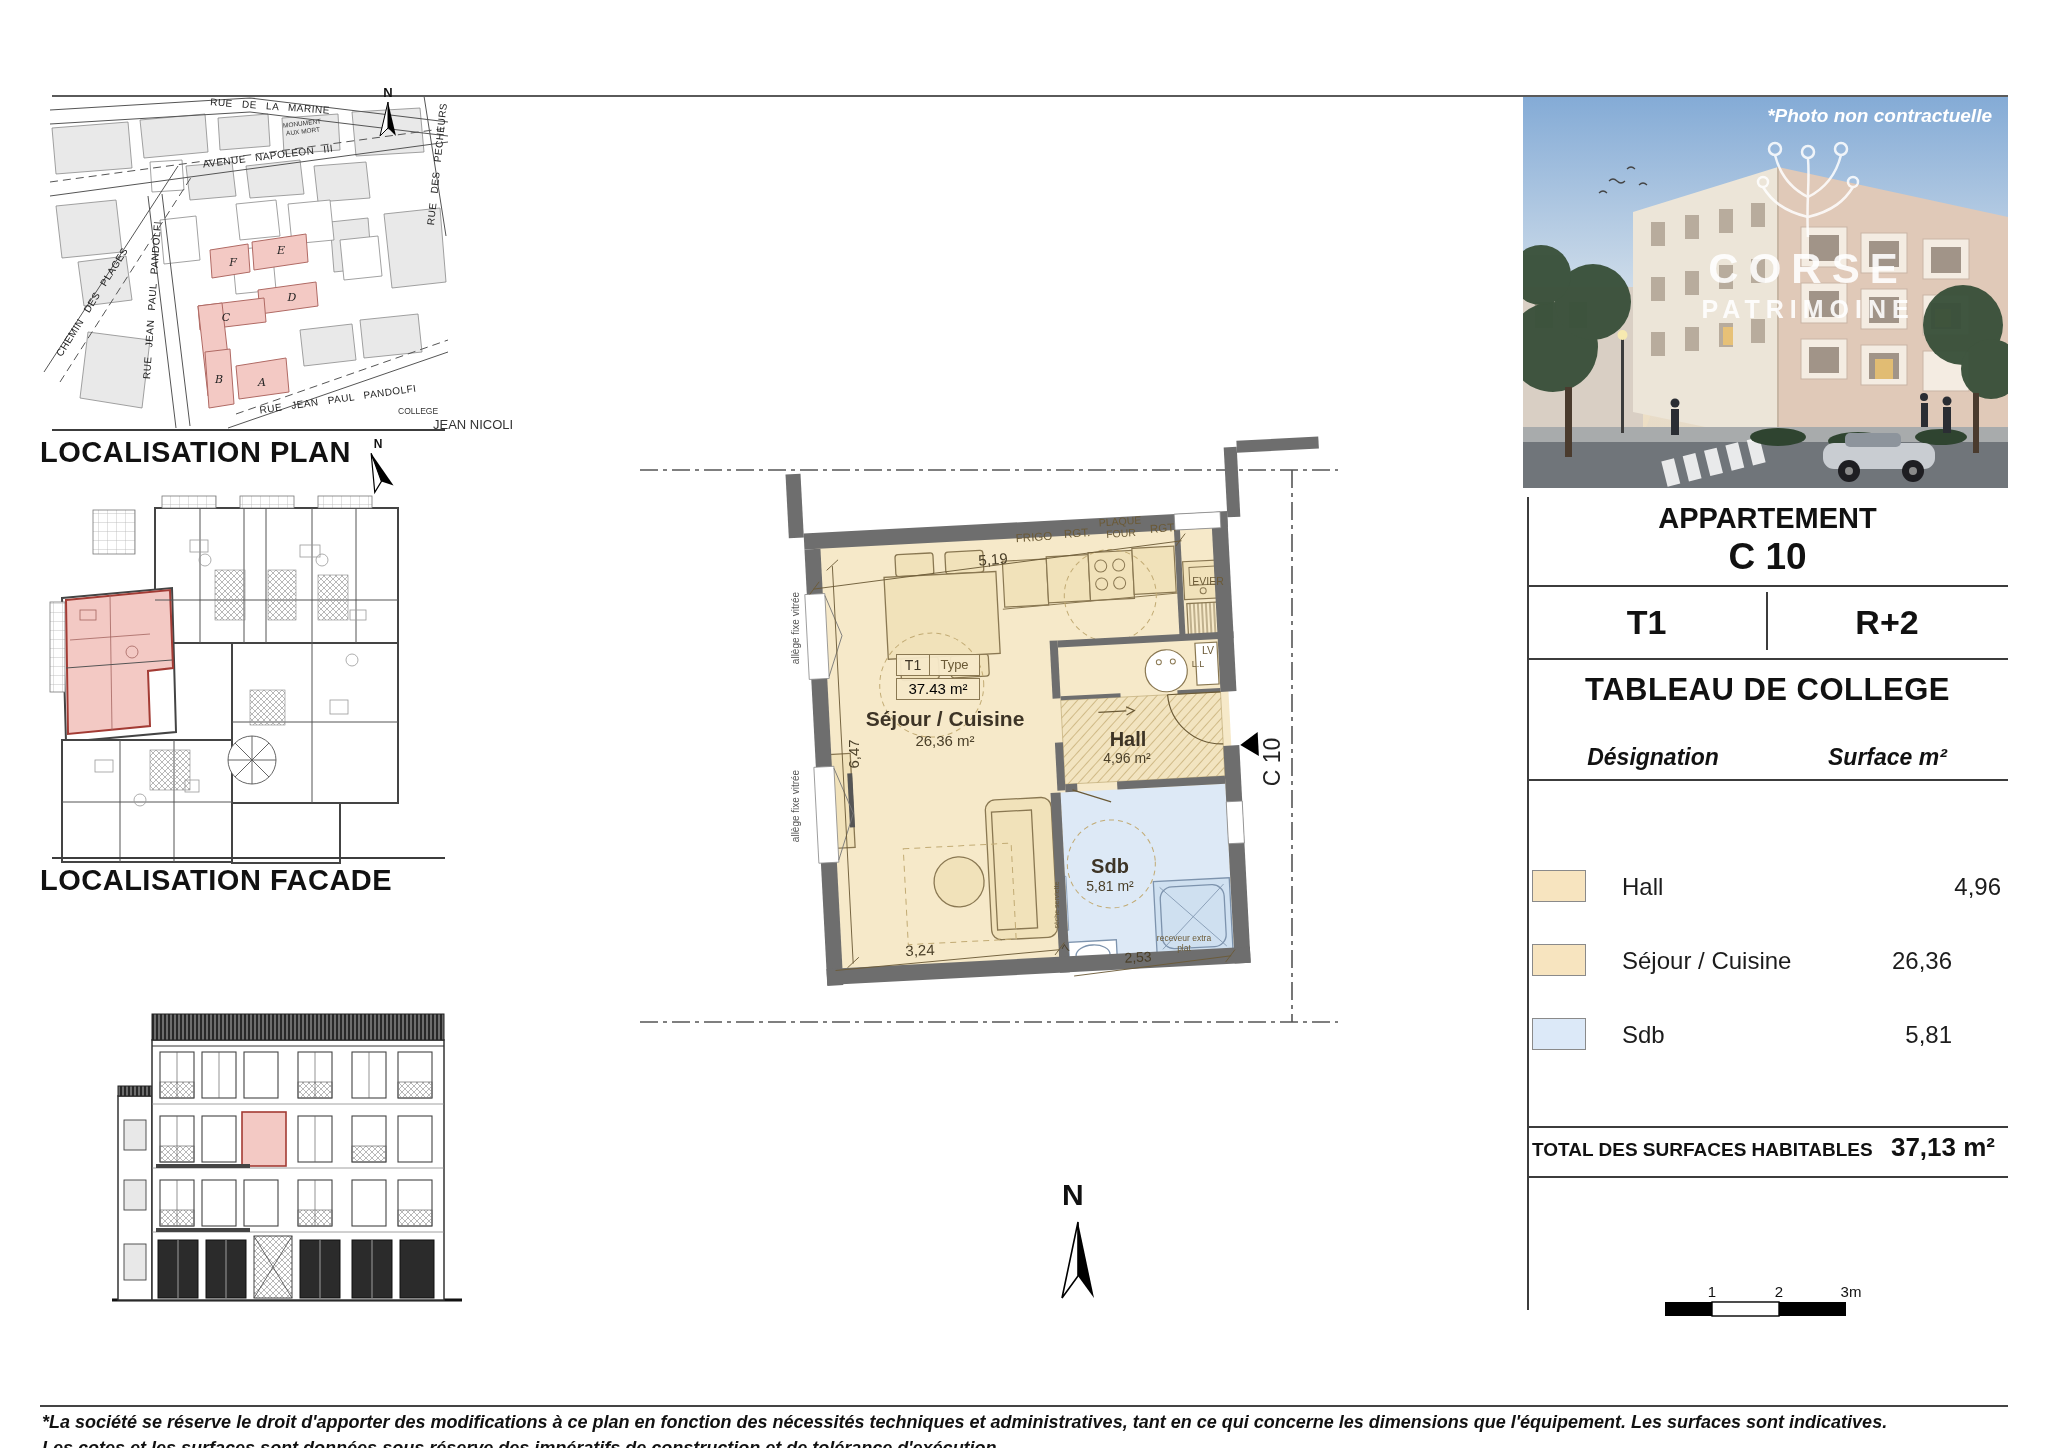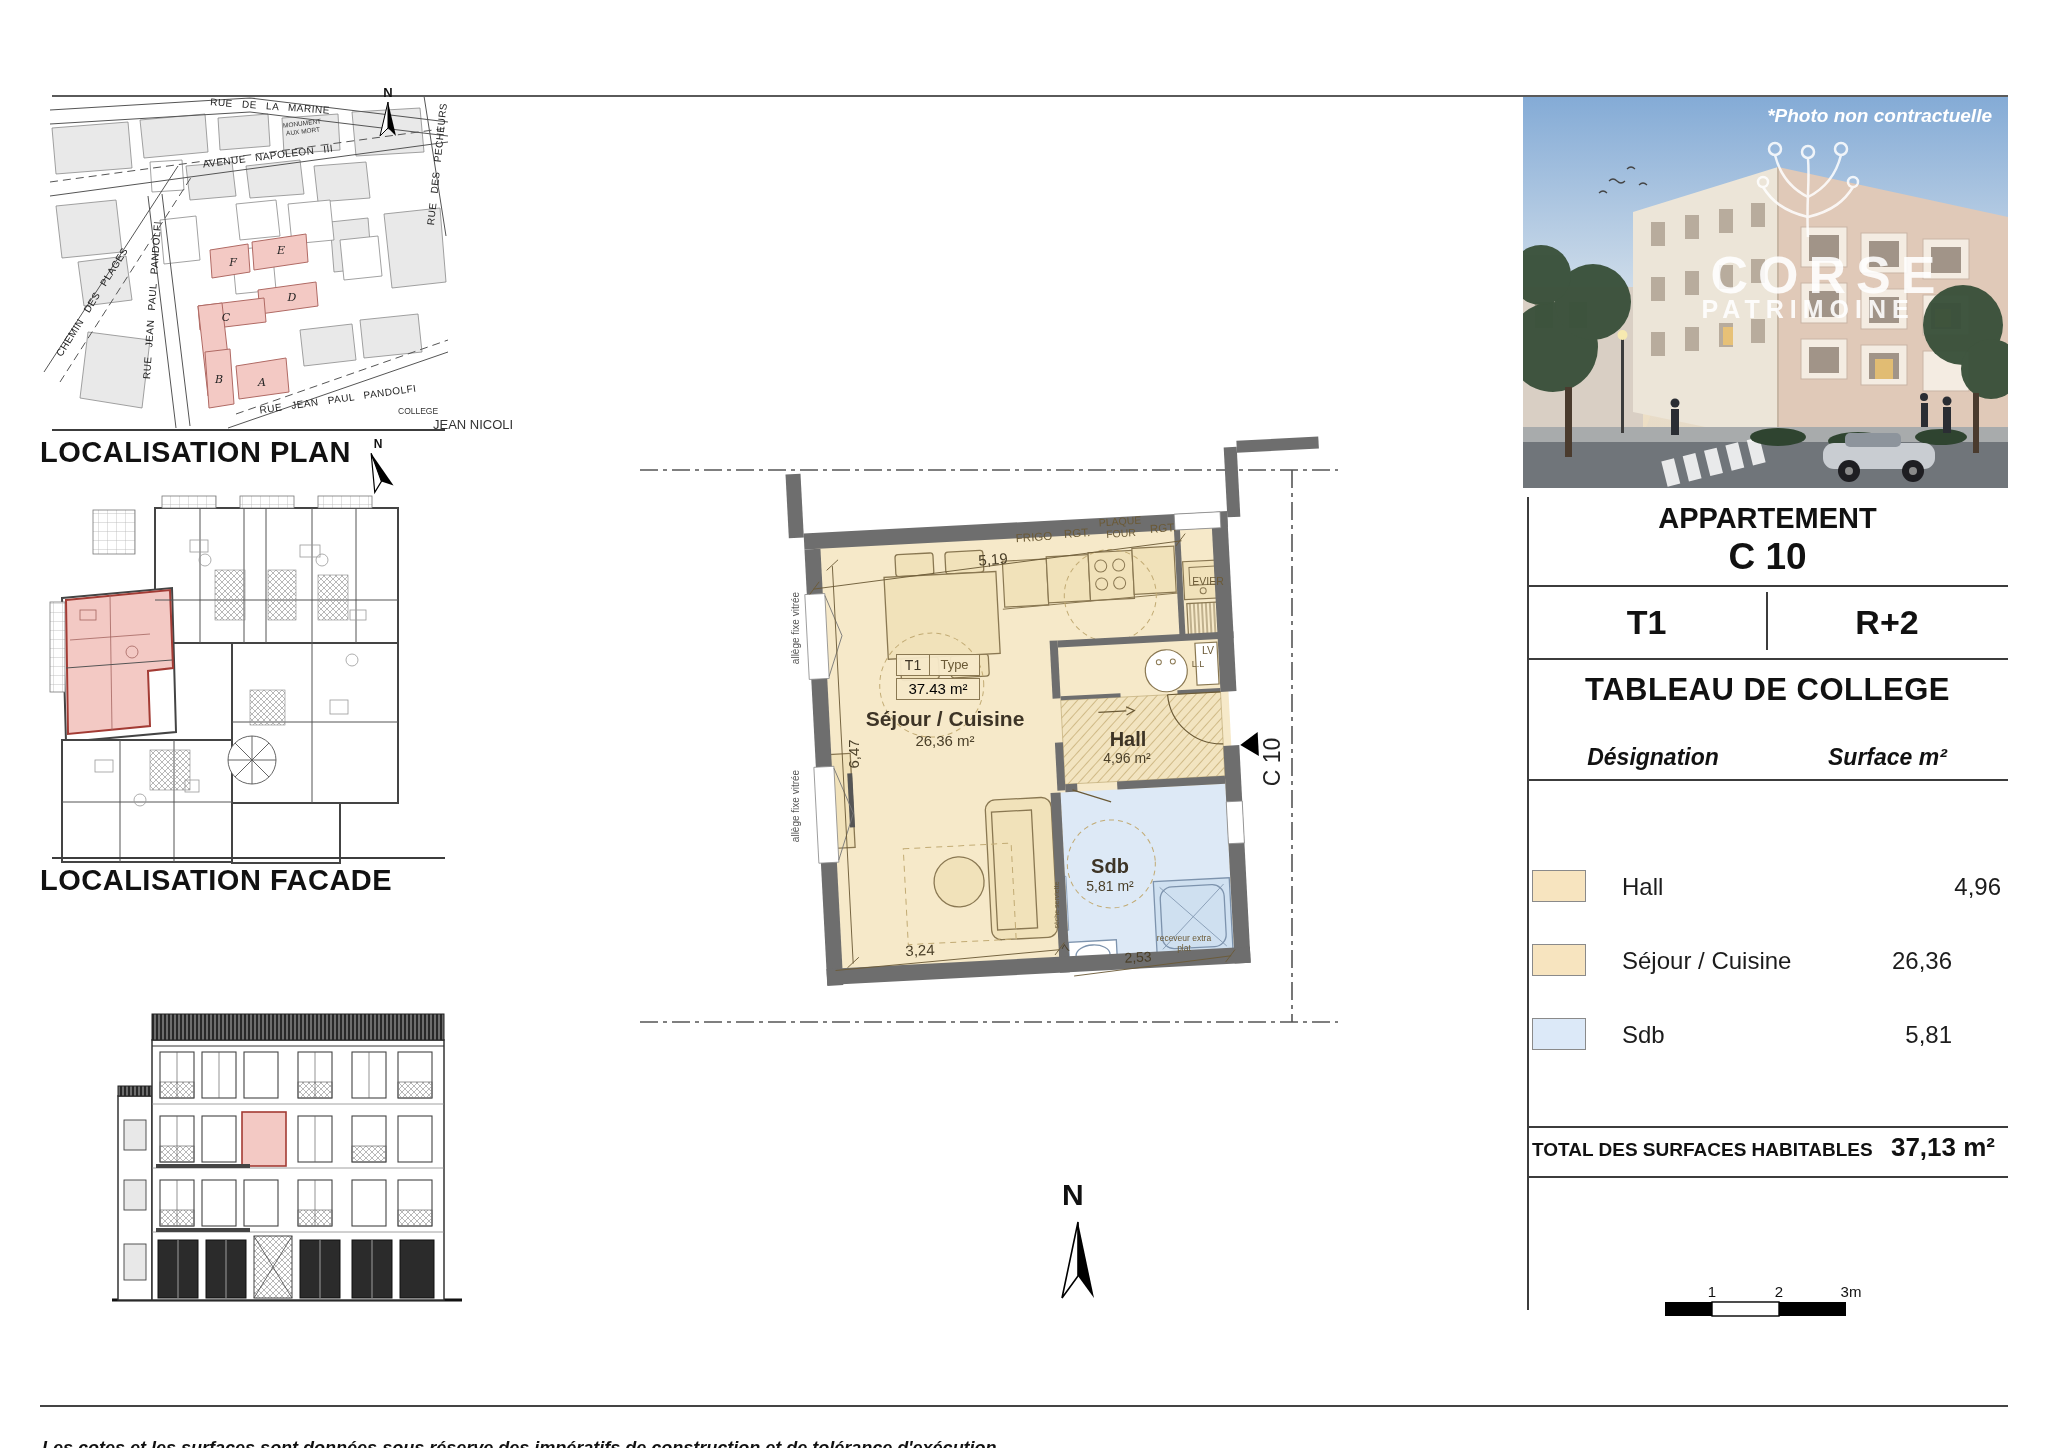--- a/index.html
+++ b/index.html
@@ -582,21 +582,21 @@
         <path d="M285,120 C260,114 248,103 240,90"></path>
         <path d="M285,120 C310,114 322,103 330,90"></path>
         <circle cx="252" cy="52" r="6"></circle>
           <circle cx="318" cy="52" r="6"></circle>
           <circle cx="240" cy="85" r="5"></circle>
           <circle cx="330" cy="85" r="5"></circle>
           <circle cx="285" cy="55" r="6"></circle>
       </g>
     </svg>
     <div class="t" style="right:16px;top:8px;left:auto;font-size:19px;font-weight:bold;font-style:italic;color:#fff;">*Photo non contractuelle</div>
-    <div class="brand" style="top:148px;font-size:52px;letter-spacing:10px;margin-left:20px;">CORSE</div>
+    <div class="brand" style="top:148px;font-size:42px;letter-spacing:10px;">CORSE</div>
     <div class="brand" style="top:198px;font-size:25px;letter-spacing:6px;">PATRIMOINE</div>
   </div>
 
   <div>
     <div class="t panel-c" style="top:502px;font-size:29px;font-weight:bold;">APPARTEMENT</div>
     <div class="t panel-c" style="top:536px;font-size:37px;font-weight:bold;">C 10</div>
 
     <div class="t" style="left:1527px;top:594px;width:239px;height:56px;line-height:56px;text-align:center;font-size:34px;font-weight:bold;">T1</div>
     <div class="t" style="left:1766px;top:594px;width:242px;height:56px;line-height:56px;text-align:center;font-size:34px;font-weight:bold;">R+2</div>
 
@@ -625,15 +625,16 @@
     <div class="t" style="left:1850px;top:1132px;width:145px;text-align:right;font-size:26px;font-weight:bold;">37,13 m²</div>
   </div>
 
   <div class="t" style="left:1062px;top:1178px;font-size:30px;font-weight:bold;">N</div>
   <div>
     <div class="tc" style="left:1712px;top:1291px;font-size:15px;">1</div>
     <div class="tc" style="left:1779px;top:1291px;font-size:15px;">2</div>
     <div class="tc" style="left:1851px;top:1291px;font-size:15px;">3m</div>
   </div>
 
+  <div class="t footer" style="left:42px;top:1412px;">*La société se réserve le droit d'apporter des modifications à ce plan en fonction des nécessités techniques et administratives, tant en ce qui concerne les dimensions que l'équipement. Les surfaces sont indicatives.</div>
   <div class="t footer" style="left:42px;top:1438px;">Les cotes et les surfaces sont données sous réserve des impératifs de construction et de tolérance d'exécution.</div>
 
 </div>
 
 </body></html>

